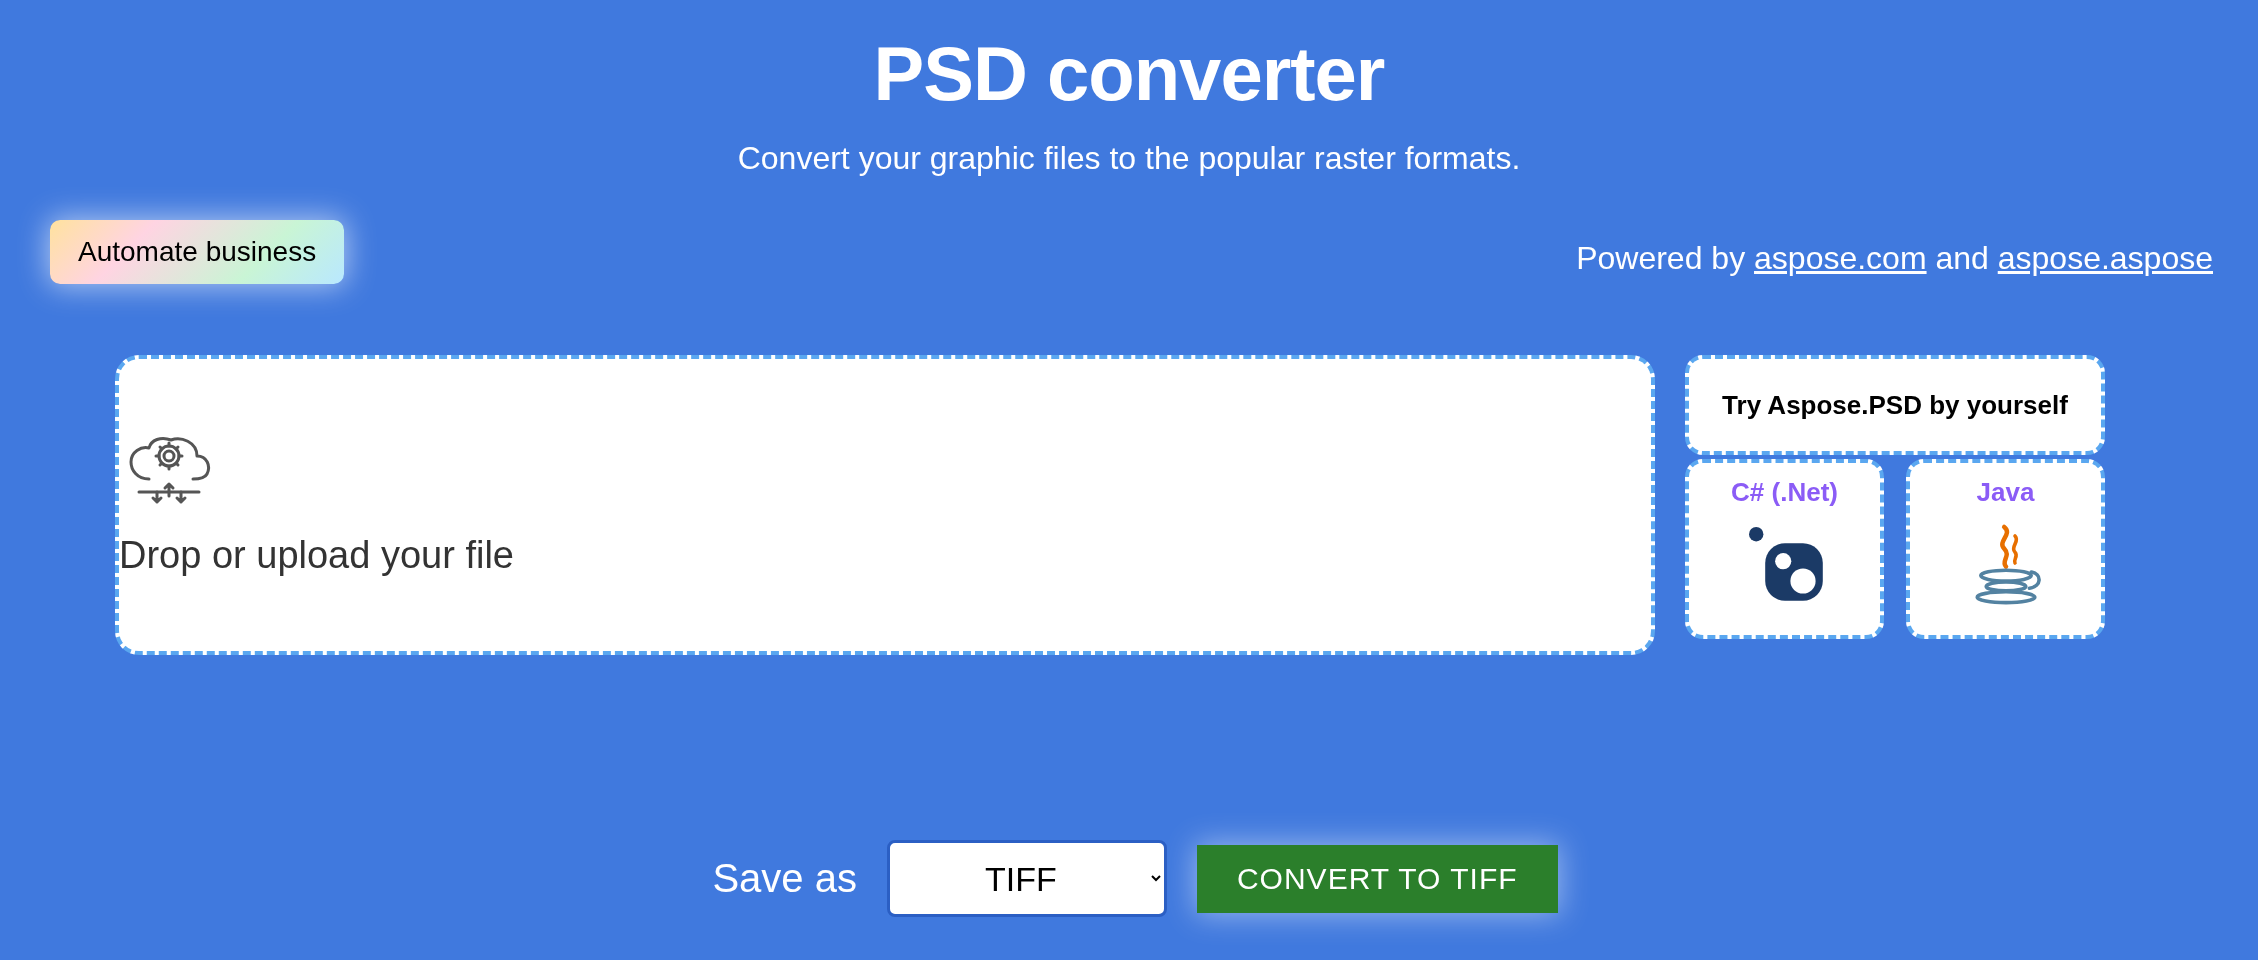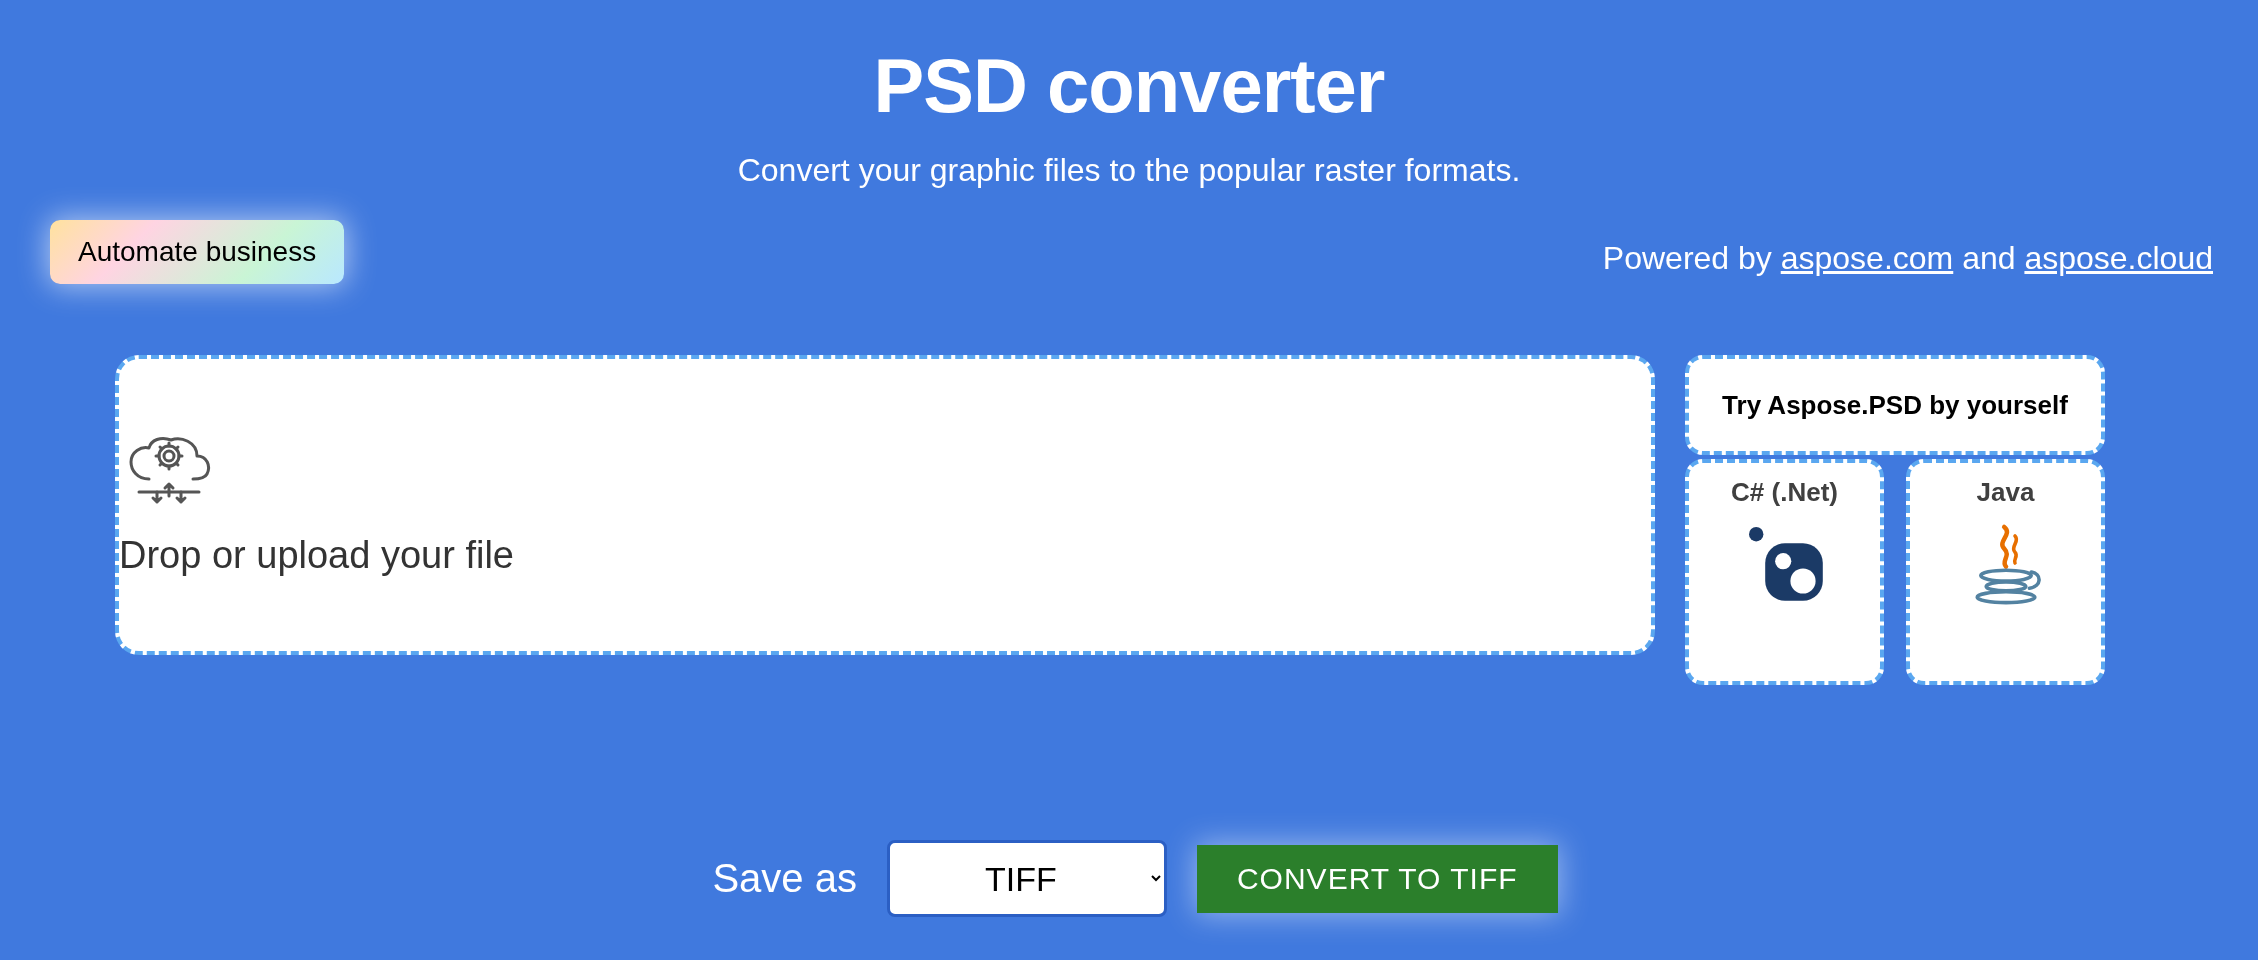--- a/index.html
+++ b/index.html
@@ -13,21 +13,21 @@
     color: #fff;
     width: 2258px;
     height: 960px;
     overflow: hidden;
     position: relative;
   }
   .page-title {
     text-align: center;
     font-size: 76px;
     font-weight: 700;
-    margin-top: 42px;
+    margin-top: 30px;
     letter-spacing: -1px;
   }
   .page-subtitle {
     text-align: center;
     font-size: 32px;
     font-weight: 400;
     margin-top: 23px;
   }
   .automate-btn {
     position: absolute;
@@ -104,28 +104,28 @@
   }
   .lang-row {
     display: flex;
     gap: 22px;
   }
   .lang-card {
     flex: 1;
     background: #fff;
     border: 4px dashed #5aa7f0;
     border-radius: 18px;
-    height: 226px;
+    height: 180px;
     display: flex;
     flex-direction: column;
     align-items: center;
     justify-content: flex-start;
     padding-top: 14px;
     cursor: pointer;
-    color: #404040;
+    color: #8b5cf6;
     font-size: 26px;
     font-weight: 700;
   }
   .lang-card .lang-label {
     margin-bottom: 10px;
   }
   .lang-icon {
     width: 90px;
     height: 90px;
   }
@@ -172,21 +172,21 @@
 </style>
 </head>
 <body>
 
 <h1 class="page-title">PSD converter</h1>
 <div class="page-subtitle">Convert your graphic files to the popular raster formats.</div>
 
 <button class="automate-btn">Automate business</button>
 
 <div class="powered-by">
-  <span>Powered by </span><a>aspose.com</a><span> and </span><a>aspose.cloud</a>
+  <span>Powered by </span><a>aspose.com</a><span> and </span><a>aspose.aspose</a>
 </div>
 
 <div class="main-row">
   <div class="dropzone">
     <svg class="upload-icon" viewBox="0 0 100 80">
       <g fill="none" stroke="#555" stroke-width="3" stroke-linecap="round" stroke-linejoin="round">
         <path d="M30 45 C18 45 12 36 12 28 C12 18 22 12 30 14 C32 6 42 2 52 6 C62 2 78 8 78 22 C88 22 92 32 88 40 C86 44 80 45 74 45"></path>
         <circle cx="50" cy="22" r="10"></circle>
         <circle cx="50" cy="22" r="5"></circle>
         <line x1="50" y1="12" x2="50" y2="9"></line>

